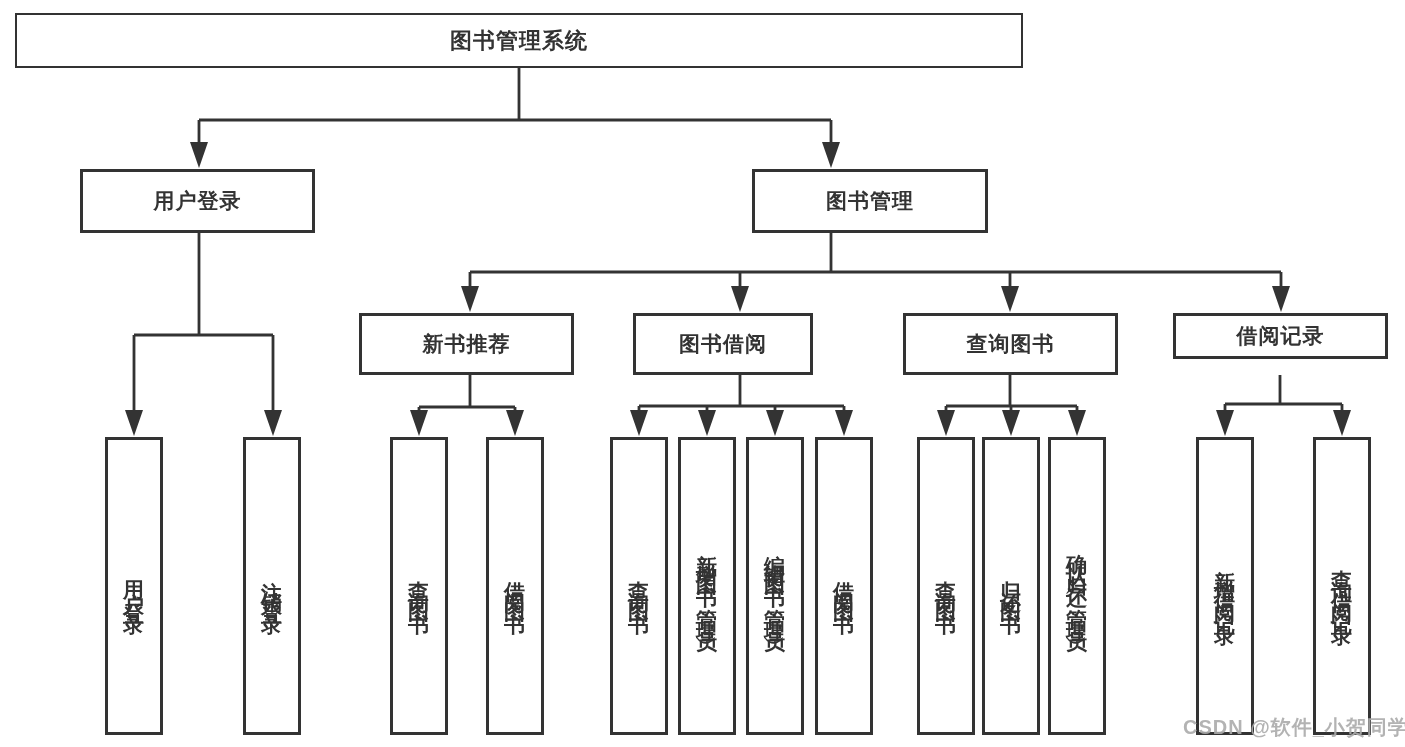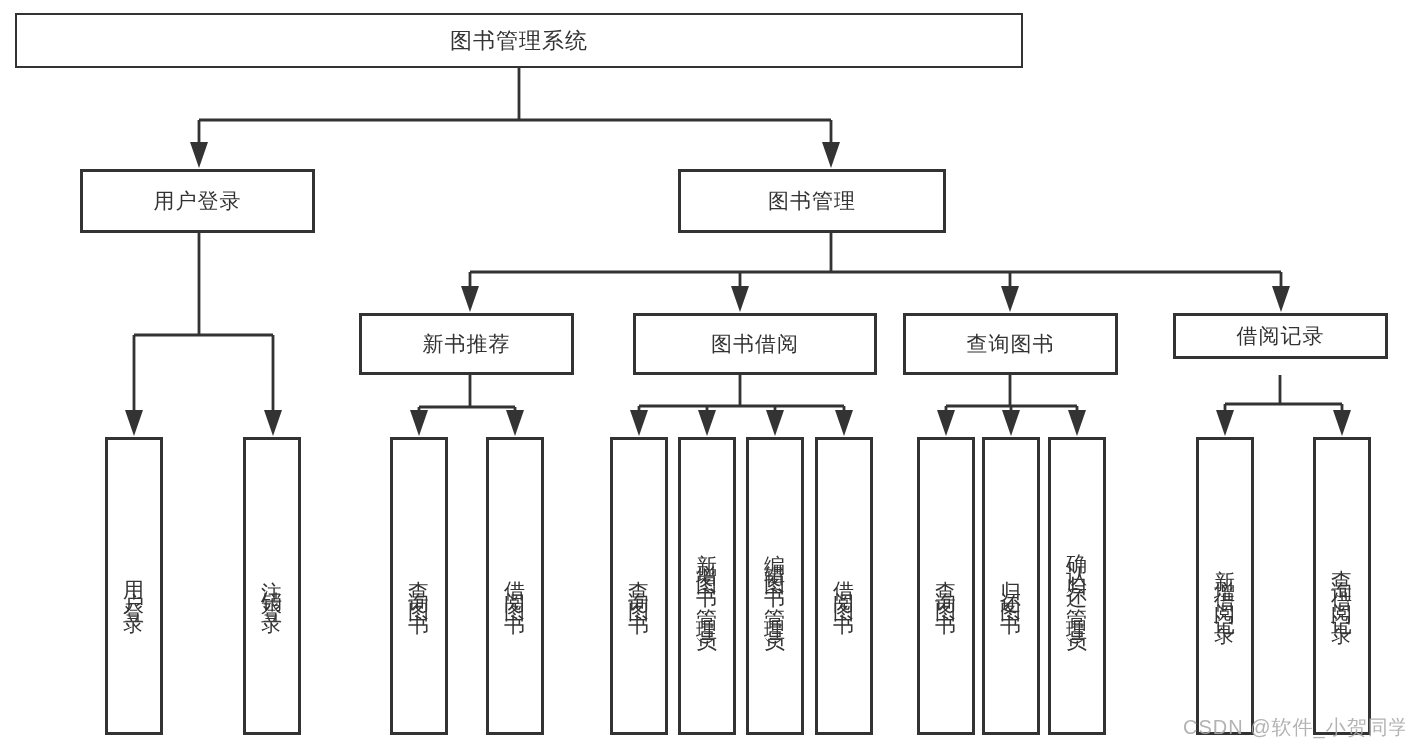--- a/index.html
+++ b/index.html
@@ -2,20 +2,21 @@
 <html><head>
 <meta charset="utf-8">
 <style>
   html,body{margin:0;padding:0;background:#ffffff;}
   #stage{
     position:relative;
     width:1405px;height:747px;
     background:#ffffff;
     font-family:"Liberation Sans","DejaVu Sans",sans-serif;
     overflow:hidden;
+    font-weight:bold;
   }
   #connectors{position:absolute;left:0;top:0;}
   .box{
     position:absolute;
     background:#ffffff;
     border:3px solid #333333;
     box-sizing:border-box;
     display:flex;
     align-items:center;
     justify-content:center;
@@ -91,28 +92,28 @@
     </g>
   </svg>
 
   <div class="box rootbox" style="left:15px;top:13px;width:1008px;height:55px">
     <span>图书管理系统</span>
   </div>
 
   <div class="box hbox" style="left:80px;top:169px;width:235px;height:64px">
     <span>用户登录</span>
   </div>
-  <div class="box hbox" style="left:678px;top:169px;width:268px;height:64px">
+  <div class="box hbox" style="left:752px;top:169px;width:236px;height:64px">
     <span>图书管理</span>
   </div>
 
   <div class="box hbox" style="left:359px;top:313px;width:215px;height:62px">
     <span>新书推荐</span>
   </div>
-  <div class="box hbox" style="left:633px;top:313px;width:244px;height:62px">
+  <div class="box hbox" style="left:633px;top:313px;width:180px;height:62px">
     <span>图书借阅</span>
   </div>
   <div class="box hbox" style="left:903px;top:313px;width:215px;height:62px">
     <span>查询图书</span>
   </div>
   <div class="box hbox" style="left:1173px;top:313px;width:215px;height:46px">
     <span>借阅记录</span>
   </div>
 
   <div class="box vbox" style="left:105px;top:437px;width:58px;height:298px">

